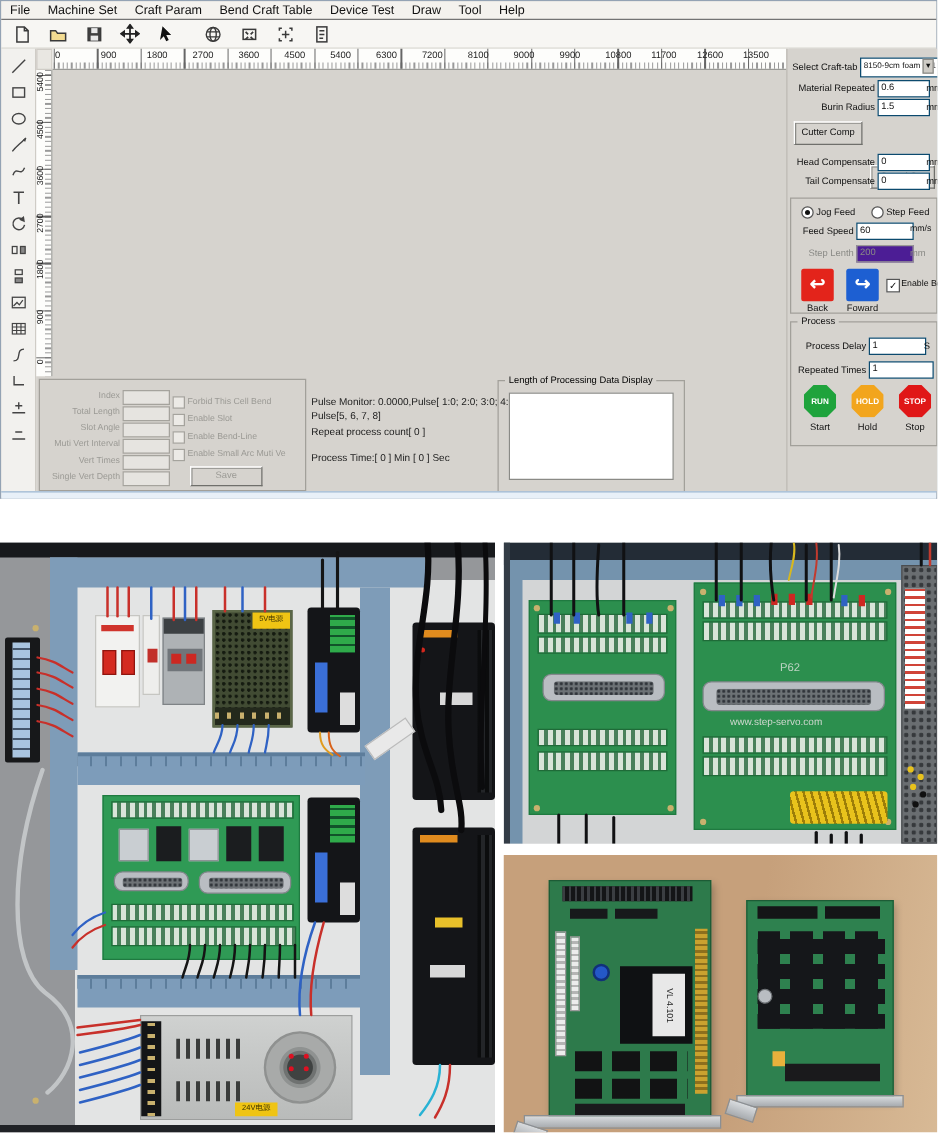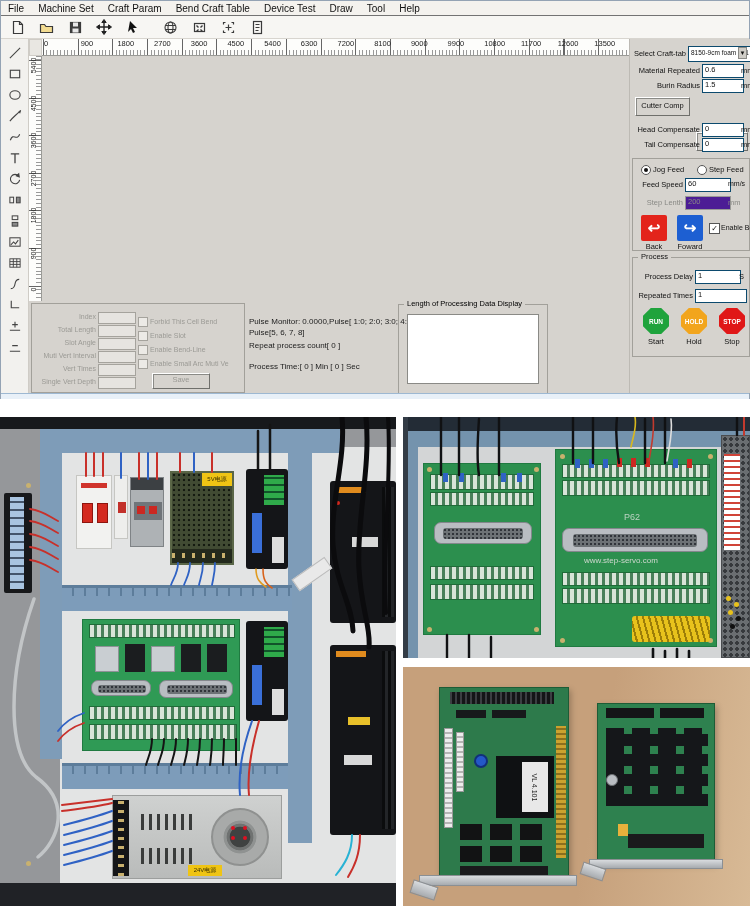--- a/index.html
+++ b/index.html
@@ -51,21 +51,21 @@
   .oct-label{position:absolute;width:28px;text-align:center;font-size:7.5px;}
   .arrbtn{position:absolute;width:26px;height:26px;border-radius:2px;color:#fff;font-size:15px;line-height:25px;text-align:center;font-weight:bold;}
   
   .ne-label{position:absolute;text-align:right;font-size:7px;color:#9b9a95;line-height:10px;}
   .ne-input{position:absolute;width:36px;height:10px;background:#e6e4e0;border:1px solid #a5a39d;}
   .ne-chk{position:absolute;width:8px;height:8px;background:#eceae6;border:1px solid #a5a39d;}
   .ne-chklabel{position:absolute;font-size:7px;color:#9b9a95;white-space:nowrap;line-height:10px;}
   .mon{position:absolute;left:248px;width:150px;font-size:8px;color:#1c1c1c;line-height:10px;white-space:nowrap;}
   .bottomstrip{left:0;top:392px;width:748px;height:6px;background:#e8f0f8;border-top:1px solid #9db8d2;}
   
-  .photo{overflow:hidden;}
+  .photo{overflow:hidden;margin-top:17px;}
   .ph-cab{left:0;top:417px;width:396px;height:489px;background:#95979a;}
   .ph-brk{left:403px;top:417px;width:347px;height:241px;background:#d3d5d6;}
   .ph-crd{left:403px;top:667px;width:347px;height:239px;background:linear-gradient(100deg,#c6a07b 55%,#d8ba96);}
   .blue{background:#7e9cb8;}
   .duct{background:#7d9cba;border-top:3px solid #5d7d9b;background-image:repeating-linear-gradient(90deg,transparent 0 10px,#5d7d9b 10px 12px);background-size:100% 8px;background-repeat:no-repeat;}
   .pcb{background:#2f9a55;border:1px solid #1f7a40;}
   .termrow{background:repeating-linear-gradient(90deg,#d8e4d8 0 4px,#49805a 4px 7px);border:1px solid #1f6b38;}
   .dbconn{background:#b9bdc2;border:1px solid #83878c;border-radius:7px;}
   .dbinner{background:#6d7276;background-image:radial-gradient(circle at 2px 2px,#30343a 1px,transparent 1.4px);background-size:4px 4px;border-radius:3px;}
   .perf-green{background:#414b33;background-image:radial-gradient(circle at 2px 2px,#141a10 1.2px,transparent 1.6px);background-size:5px 5px;border:2px solid #5a6647;}

